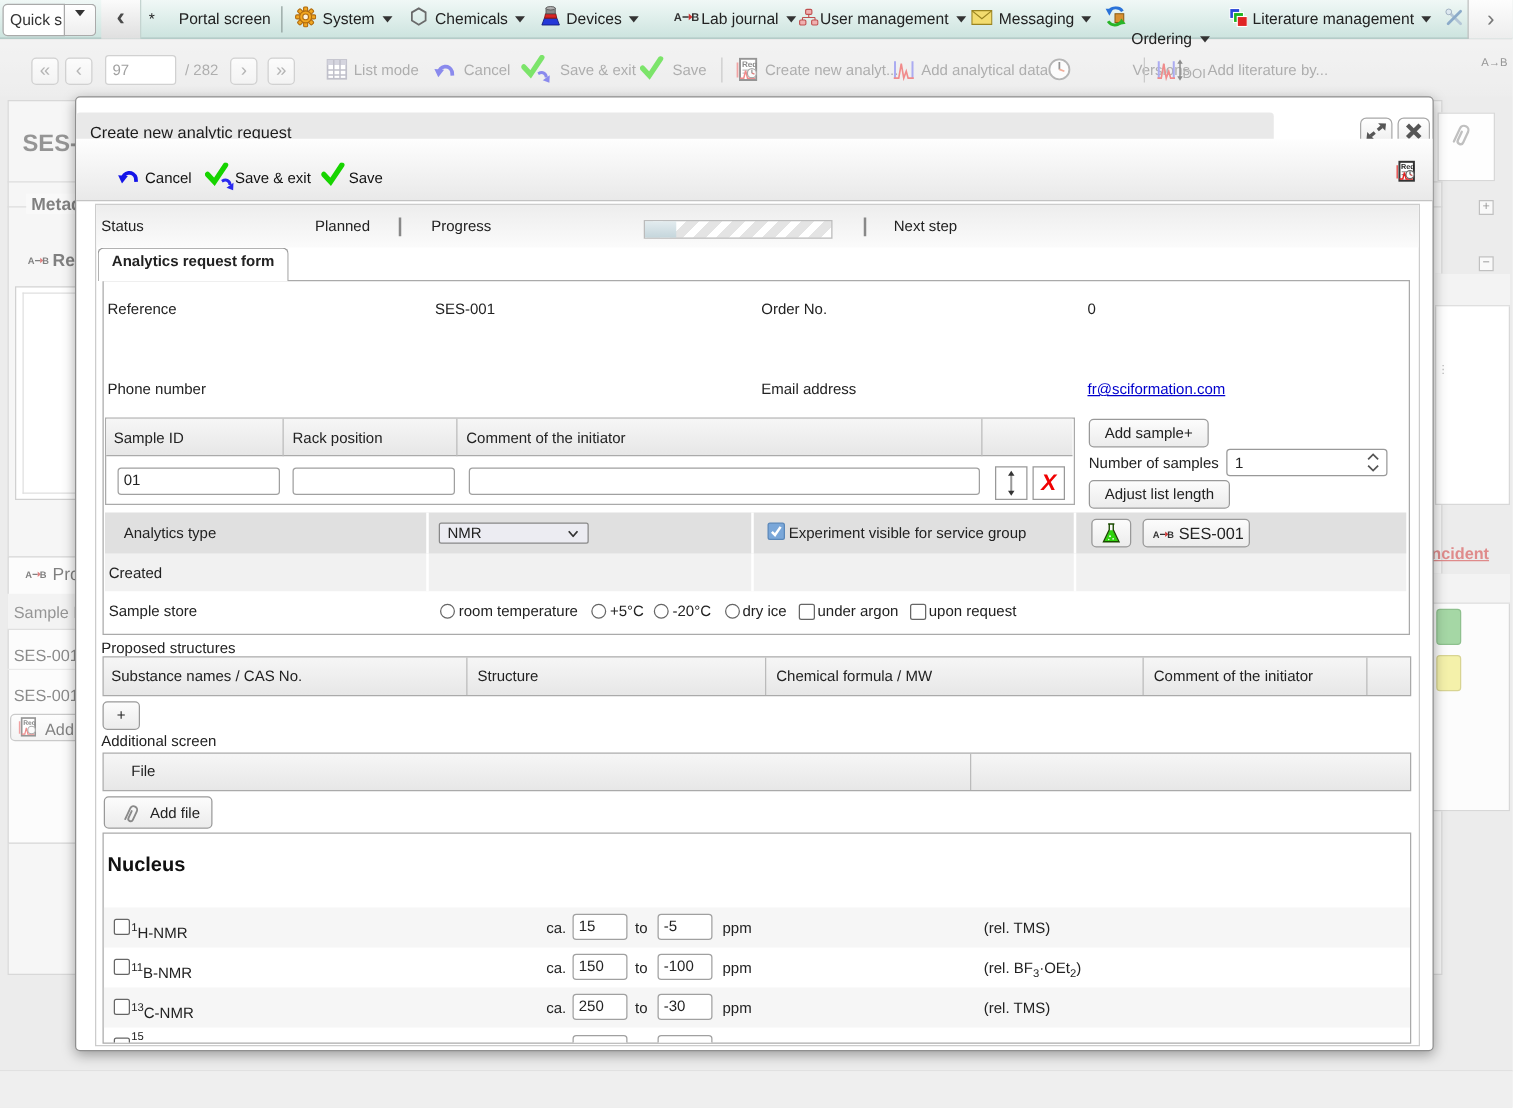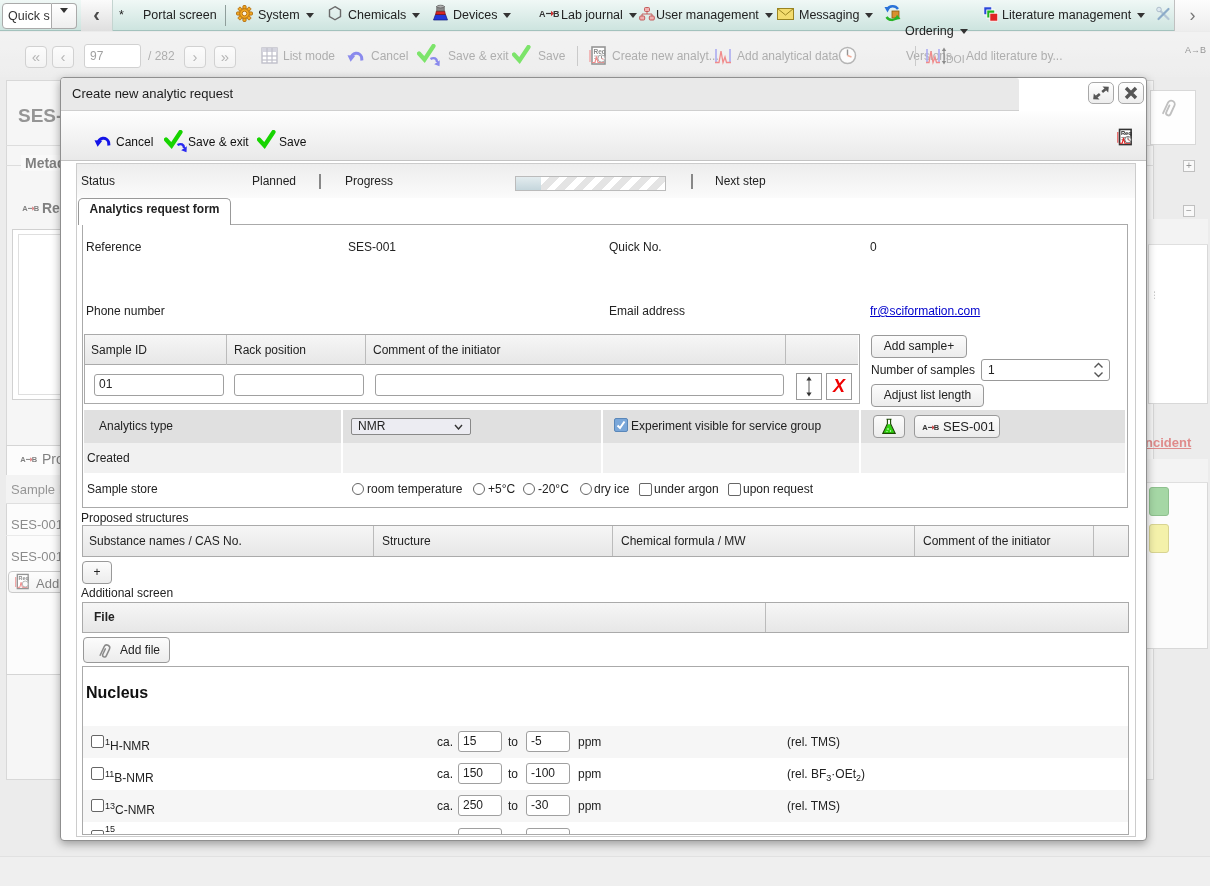--- a/index.html
+++ b/index.html
@@ -15,21 +15,21 @@
   
   #toolbar { position:absolute; left:0; top:31px; width:1210px; height:46px; background:linear-gradient(#ebebeb,#e3e3e3); }
   #toolbar .tbtn { position:absolute; top:46px; height:22px; width:22px; border:1px solid #b5b5b5; border-radius:4px; background:linear-gradient(#fafafa,#ececec); color:#888; text-align:center; line-height:20px; font-size:15px; }
   #toolbar .ttext { position:absolute; top:46px; height:22px; line-height:22px; color:#7c7c7c; font-size:12px; white-space:nowrap; }
   
   #overlay { position:absolute; left:0; top:32px; width:1210px; height:854px; background:rgba(255,255,255,0.38); z-index:20; }
   
   #bgc { position:absolute; left:0; top:77px; width:1210px; height:809px; z-index:10; }
   
   #modal { position:absolute; left:60px; top:77px; width:1087px; height:764px; background:#fff; border:1px solid #8f8f8f; border-radius:4px; box-shadow:0 3px 10px rgba(0,0,0,0.35); z-index:30; }
-  #mtitle { position:absolute; left:0; top:0; width:958px; height:33px; background:#e9e9e9; border-bottom:1px solid #cfcfcf; border-radius:3px 3px 0 0; }
+  #mtitle { position:absolute; left:0; top:12px; width:958px; height:33px; background:#e9e9e9; border-bottom:1px solid #cfcfcf; border-radius:3px 3px 0 0; }
   #mtitle .t { position:absolute; left:11px; top:0; line-height:32px; font-size:13px; color:#1c1c1c; }
   .tbtn2 { position:absolute; top:4px; width:26px; height:22px; border:1px solid #a8a8a8; border-radius:5px; background:linear-gradient(#ffffff,#ededed); }
   #mtoolbar { position:absolute; left:0; top:33px; width:1085px; height:50px; background:linear-gradient(#fefefe,#e9e9e9); border-bottom:1px solid #c3c3c3; }
   #mtoolbar .lab { position:absolute; top:50px; height:20px; line-height:20px; font-size:12px; color:#111; }
   
   #panel { position:absolute; left:15px; top:85px; width:1060px; height:674px; border:1px solid #ccc; background:#fff; overflow:hidden; }
   #statusrow { position:absolute; left:0; top:0; width:1058px; height:34px; background:linear-gradient(#ededed,#fbfbfb); }
   #statusrow span { position:absolute; top:0; line-height:34px; font-size:12px; color:#222; }
   #tab { position:absolute; left:1px; top:34px; width:153px; height:27px; background:#fff; border:1px solid #999; border-bottom:none; border-radius:5px 5px 0 0; font-weight:bold; font-size:12px; text-align:center; line-height:20px; z-index:2; }
   
@@ -303,21 +303,21 @@
           <div class="abs" style="left:0;top:0;width:25px;height:13px;background:linear-gradient(#e3ecef,#c5d6dc);"></div>
         </div>
         <div class="abs" style="left:614px;top:10px;width:1.5px;height:15px;background:#888;"></div>
         <span style="left:638px;">Next step</span>
       </div>
       <div id="tab">Analytics request form</div>
       <div id="fbox">
         <div class="frow" style="top:6px;">
           <div class="c" style="left:0px;width:262px;padding-left:3px;">Reference</div>
           <div class="c" style="left:262px;width:261px;padding-left:3px;">SES-001</div>
-          <div class="c" style="left:523px;width:261px;padding-left:3px;">Quick No.</div>
+          <div class="c" style="left:523px;width:261px;padding-left:3px;">Order No.</div>
           <div class="c" style="left:784px;width:258px;padding-left:3px;">0</div>
         </div>
         <div class="frow" style="top:70px;">
           <div class="c" style="left:0px;width:262px;padding-left:3px;">Phone number</div>
           <div class="c" style="left:523px;width:261px;padding-left:3px;">Email address</div>
           <div class="c" style="left:784px;width:258px;padding-left:3px;"><span style="color:#0000cc;text-decoration:underline;">fr@sciformation.com</span></div>
         </div>
 
         <div class="abs" style="left:1px;top:109px;width:776px;height:70px;border:1px solid #aaa;">
           <div class="abs thead" style="left:0;top:0;width:773px;height:30px;border-bottom:1px solid #aaa;">
@@ -414,21 +414,21 @@
       <div class="abs thead" style="left:5px;top:361px;width:1047px;height:32px;border:1px solid #aaa;">
         <div class="abs" style="left:0;top:0;width:291px;height:30px;line-height:30px;padding-left:6px;border-right:1px solid #bbb;">Substance names / CAS No.</div>
         <div class="abs" style="left:292px;top:0;width:238px;height:30px;line-height:30px;padding-left:7px;border-right:1px solid #bbb;">Structure</div>
         <div class="abs" style="left:531px;top:0;width:301px;height:30px;line-height:30px;padding-left:7px;border-right:1px solid #bbb;">Chemical formula / MW</div>
         <div class="abs" style="left:833px;top:0;width:178px;height:30px;line-height:30px;padding-left:7px;border-right:1px solid #bbb;">Comment of the initiator</div>
       </div>
       <div class="abs btn" style="left:5px;top:397px;width:30px;height:23px;line-height:21px;">+</div>
 
       <div class="abs" style="left:4px;top:422px;height:14px;line-height:14px;">Additional screen</div>
       <div class="abs thead" style="left:5px;top:438px;width:1047px;height:31px;border:1px solid #aaa;">
-        <div class="abs" style="left:5px;top:0;width:678px;height:29px;line-height:29px;padding-left:6px;border-right:1px solid #bbb;font-weight:bold;">File</div>
+        <div class="abs" style="left:16px;top:0;width:678px;height:29px;line-height:29px;padding-left:6px;border-right:1px solid #bbb;">File</div>
       </div>
       <div class="abs btn" style="left:6px;top:473px;width:87px;height:26px;">
         <svg width="18" height="18" viewBox="0 0 18 18" style="position:absolute;left:12px;top:4px;">
           <path d="M6 15 L6 5.5 A2.9 2.9 0 0 1 11.8 5.5 L11.8 13 A1.9 1.9 0 0 1 8 13 L8 7" fill="none" stroke="#8a8a8a" stroke-width="1.5" stroke-linecap="round" transform="rotate(25 9 10)"></path>
         </svg>
         <span style="position:absolute;left:36px;top:0;line-height:24px;">Add file</span>
       </div>
 
       <div class="abs" style="left:5px;top:502px;width:1047px;height:169px;border:1px solid #aaa;background:#fff;overflow:hidden;">
         <div class="abs" style="left:3px;top:17px;font-size:16px;font-weight:bold;color:#111;">Nucleus</div>

